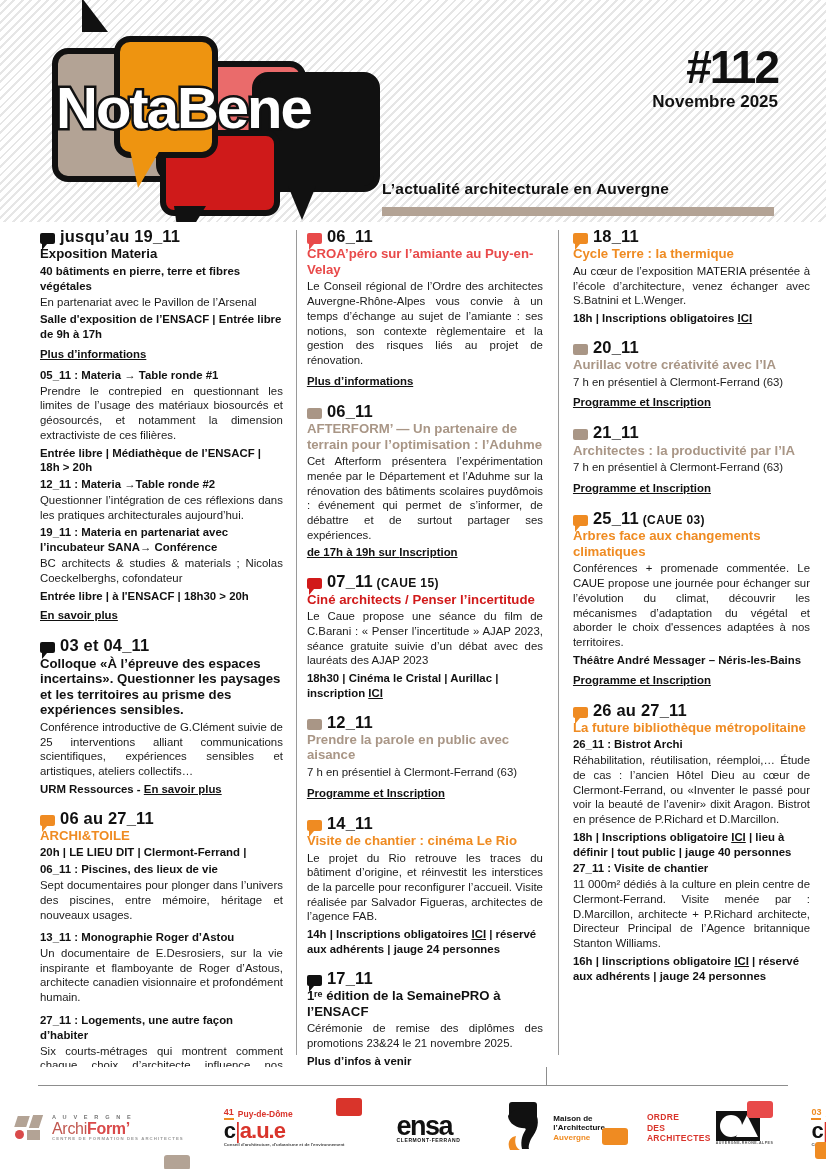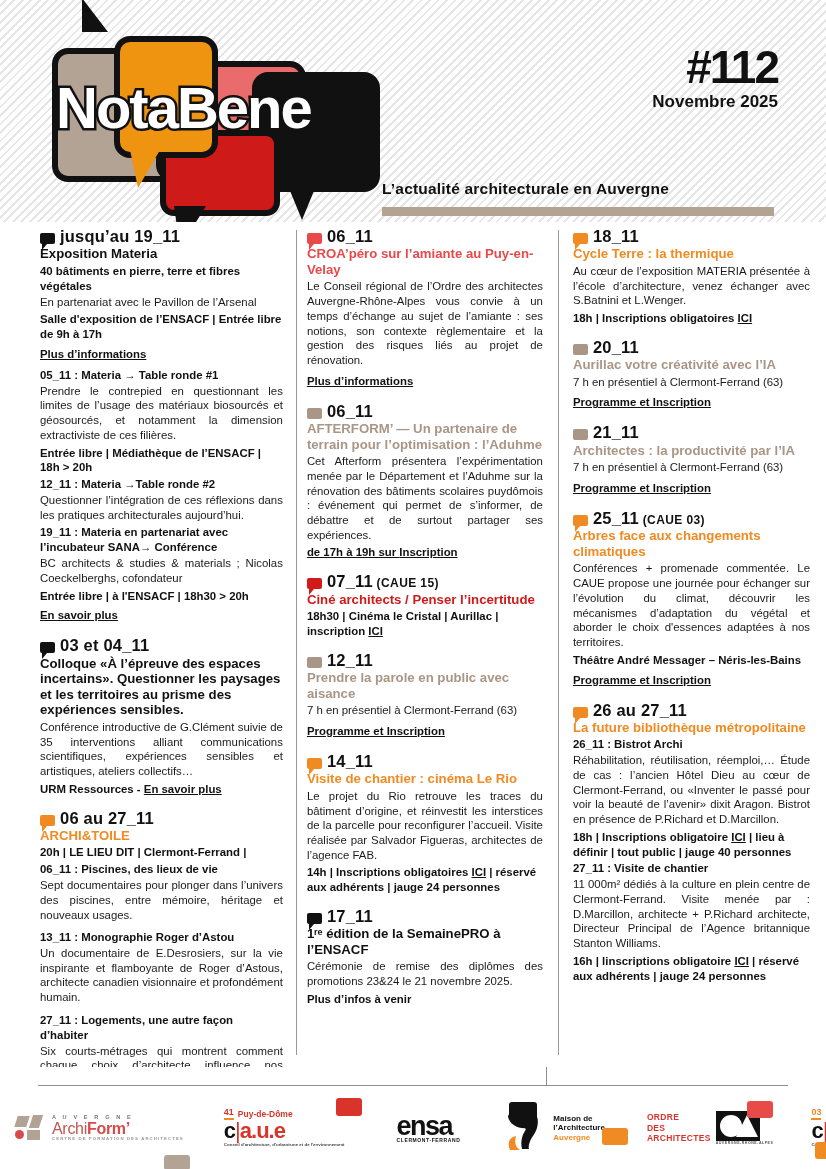--- a/index.html
+++ b/index.html
@@ -211,21 +211,21 @@
         <div class="block"><div class="block-head">
             <span class="marker m-black"></span>
             <div class="date">jusqu’au 19_11</div>
           </div><div class="title t-black">Exposition Materia</div><div class="sub">40 bâtiments en pierre, terre et fibres végétales</div><div class="para just">En partenariat avec le Pavillon de l’Arsenal</div><div class="infoline">Salle d'exposition de l’ENSACF | Entrée libre de 9h à 17h</div><a class="linkline">Plus d’informations</a><div class="gap-sm"></div><div class="sub">05_11 : Materia → Table ronde #1</div><div class="para just">Prendre le contrepied en questionnant les limites de l’usage des matériaux biosourcés et géosourcés, et notamment la dimension extractiviste de ces filières.</div><div class="infoline">Entrée libre | Médiathèque de l’ENSACF | 18h &gt; 20h</div><div class="sub">12_11 : Materia →Table ronde #2</div><div class="para just">Questionner l’intégration de ces réflexions dans les pratiques architecturales aujourd’hui.</div><div class="sub">19_11 : Materia en partenariat avec l’incubateur SANA→ Conférence</div><div class="para just">BC architects &amp; studies &amp; materials ; Nicolas Coeckelberghs, cofondateur</div><div class="infoline">Entrée libre | à l'ENSACF | 18h30 &gt; 20h</div><a class="linkline">En savoir plus</a></div>
         <div class="block">
           <div class="block-head">
             <span class="marker m-black"></span>
             <div class="date">03 et 04_11</div>
           </div>
           <div class="title t-black">Colloque «À l’épreuve des espaces incertains». Questionner les paysages et les territoires au prisme des expériences sensibles.</div>
-          <div class="para just">Conférence introductive de G.Clément suivie de 35 interventions alliant communications scientifiques, expériences sensibles et artistiques, ateliers collectifs…</div>
+          <div class="para just">Conférence introductive de G.Clément suivie de 25 interventions alliant communications scientifiques, expériences sensibles et artistiques, ateliers collectifs…</div>
           <div class="infoline"><span>URM Ressources - </span><a class="link">En savoir plus</a></div>
         </div>
         <div class="block">
           <div class="block-head">
             <span class="marker m-orange"></span>
             <div class="date">06 au 27_11</div>
           </div>
           <div class="title t-orange">ARCHI&amp;TOILE</div>
           <div class="infoline">20h | LE LIEU DIT | Clermont-Ferrand |</div>
           <div class="sub">06_11 : Piscines, des lieux de vie</div>
@@ -251,20 +251,21 @@
           <div class="title t-taupe">AFTERFORM’ — Un partenaire de terrain pour l’optimisation : l’Aduhme</div>
           <div class="para just">Cet Afterform présentera l’expérimentation menée par le Département et l’Aduhme sur la rénovation des bâtiments scolaires puydômois : événement qui permet de s’informer, de débattre et de surtout partager ses expériences.</div>
           <div class="infoline"><span style="text-decoration: underline;">de 17h à 19h sur </span><a class="link">Inscription</a></div>
         </div>
         <div class="block">
           <div class="block-head">
             <span class="marker m-darkred"></span>
             <div class="date">07_11<span class="paren"> (CAUE 15)</span></div>
           </div>
           <div class="title t-darkred">Ciné architects / Penser l’incertitude</div>
+          <div class="para just">Le Caue propose une séance du film de C.Barani : « Penser l’incertitude » AJAP 2023, séance gratuite suivie d’un débat avec des lauréats des AJAP 2023</div>
           <div class="infoline"><span>18h30 | Cinéma le Cristal | Aurillac | inscription </span><a class="link-i">ICI</a></div>
         </div>
         <div class="block"><div class="block-head">
             <span class="marker m-taupe"></span>
             <div class="date">12_11</div>
           </div><div class="title t-taupe">Prendre la parole en public avec aisance</div><div class="para just">7 h en présentiel à Clermont-Ferrand (63)</div><a class="linkline">Programme et Inscription</a></div>
         <div class="block">
           <div class="block-head">
             <span class="marker m-orange"></span>
             <div class="date">14_11</div>

